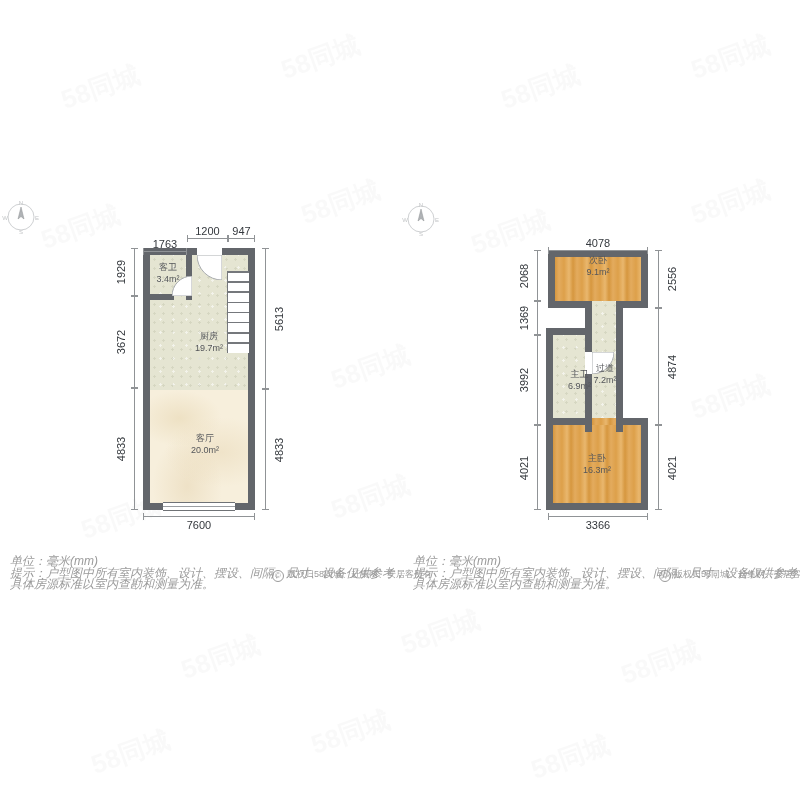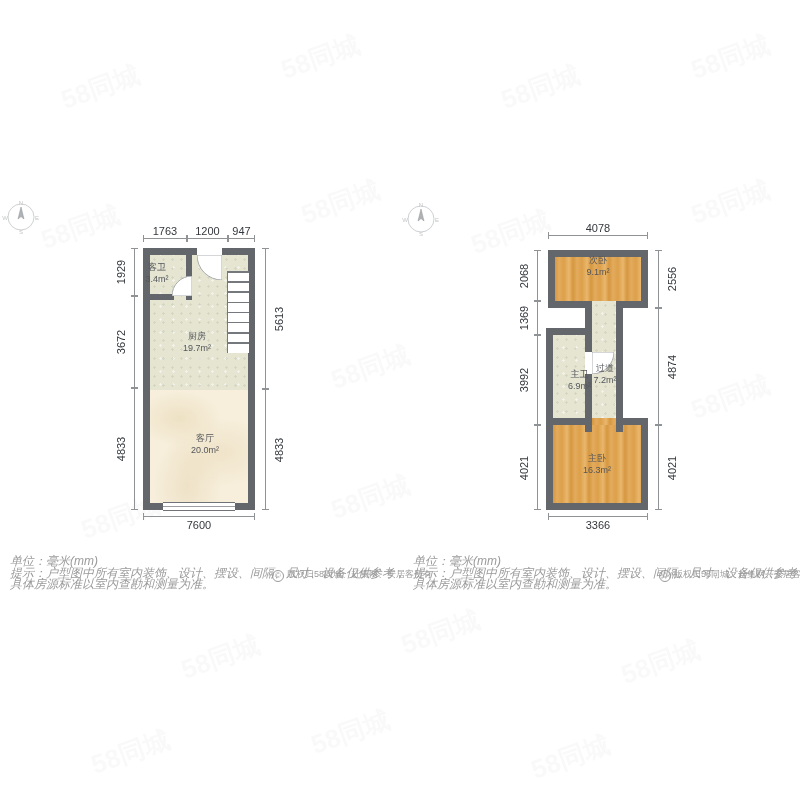--- a/index.html
+++ b/index.html
@@ -105,34 +105,34 @@
   <svg class="door" style="left:197px;top:255px" width="25" height="25" viewBox="0 0 25 25">
     <path d="M25,0 L25,25 A25,25 0 0 1 0,0 Z" fill="#ffffff" stroke="#aaadb0" stroke-width="1"></path>
   </svg>
 
   <svg class="door" style="left:172px;top:276px" width="20" height="20" viewBox="0 0 20 20">
     <path d="M20,20 L20,0 A20,20 0 0 0 0,20 Z" fill="#ffffff" stroke="#aaadb0" stroke-width="1"></path>
   </svg>
 
   <div class="window" style="left:163px;top:502px;width:72px;height:9px"></div>
 
-  <div class="room-label" style="left:134px;top:261px;width:46px">
+  <div class="room-label" style="left:145px;top:261px;width:46px">
     <span>客卫</span><br>
     <span>3.4m²</span>
   </div>
-  <div class="room-label" style="left:172px;top:330px;width:50px">
+  <div class="room-label" style="left:184px;top:330px;width:50px">
     <span>厨房</span><br>
     <span>19.7m²</span>
   </div>
   <div class="room-label" style="left:180px;top:432px;width:50px">
     <span>客厅</span><br>
     <span>20.0m²</span>
   </div>
 
-  <div class="hdim" style="left:143px;top:225px;width:44px">
+  <div class="hdim" style="left:143px;top:238px;width:44px">
     <span class="lbl">1763</span>
       <div class="line"></div>
   </div>
   <div class="hdim" style="left:187px;top:225px;width:41px">
     <span class="lbl">1200</span>
       <div class="line"></div>
   </div>
   <div class="hdim" style="left:228px;top:225px;width:27px">
     <span class="lbl">947</span>
       <div class="line"></div>
@@ -215,21 +215,21 @@
   </div>
   <div class="room-label" style="left:553px;top:368px;width:53px">
     <span>主卫</span><br>
     <span>6.9m²</span>
   </div>
   <div class="room-label" style="left:572px;top:452px;width:50px">
     <span>主卧</span><br>
     <span>16.3m²</span>
   </div>
 
-  <div class="hdim" style="left:548px;top:222px;width:100px">
+  <div class="hdim" style="left:548px;top:237px;width:100px">
     <span class="lbl">4078</span>
       <div class="line"></div>
   </div>
 
   <div class="vdim vleft" style="left:520px;top:250px;height:51px">
     <div class="line"></div>
       <span class="lbl">2068</span>
   </div>
   <div class="vdim vleft" style="left:520px;top:301px;height:34px">
     <div class="line"></div>

